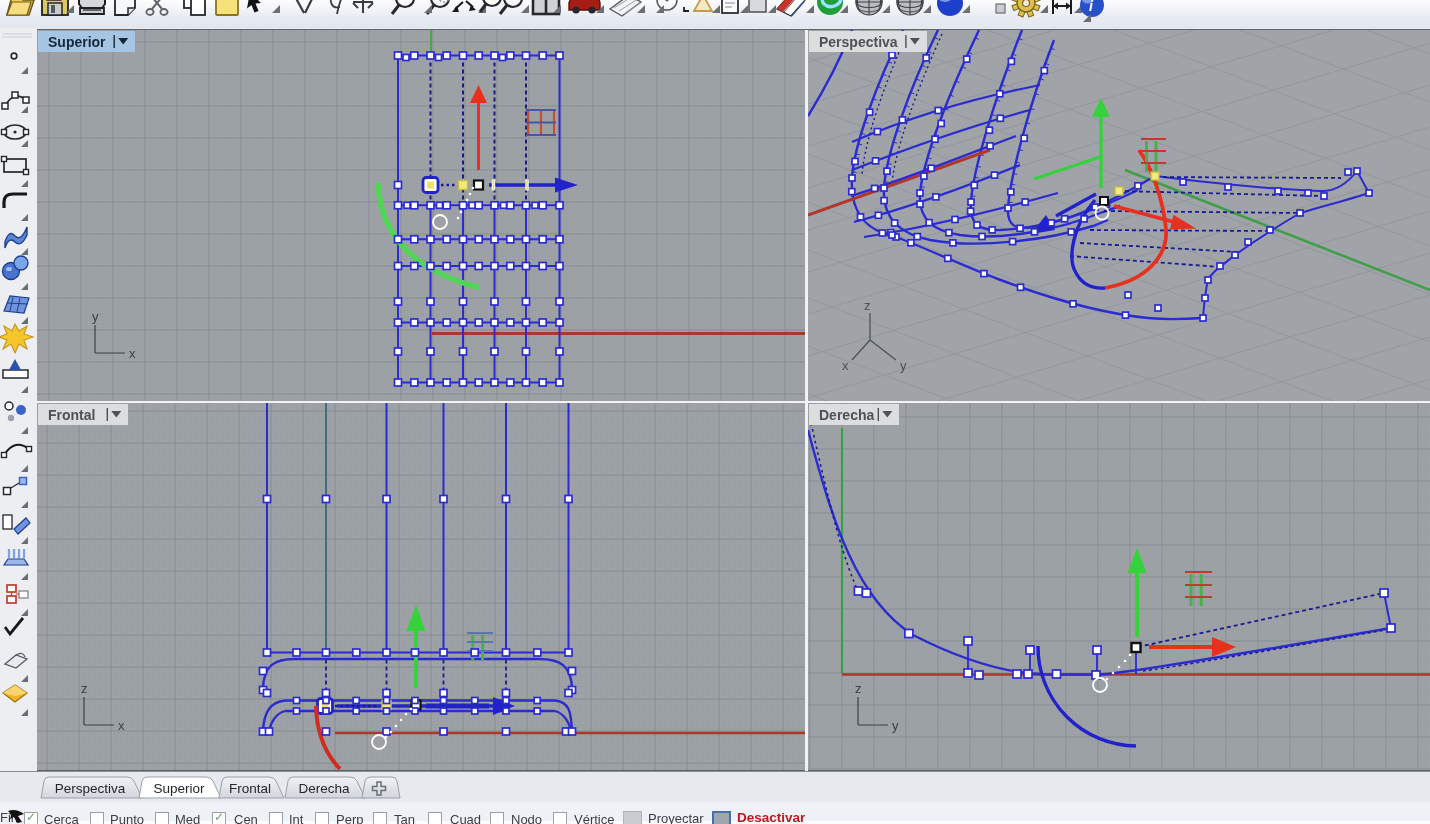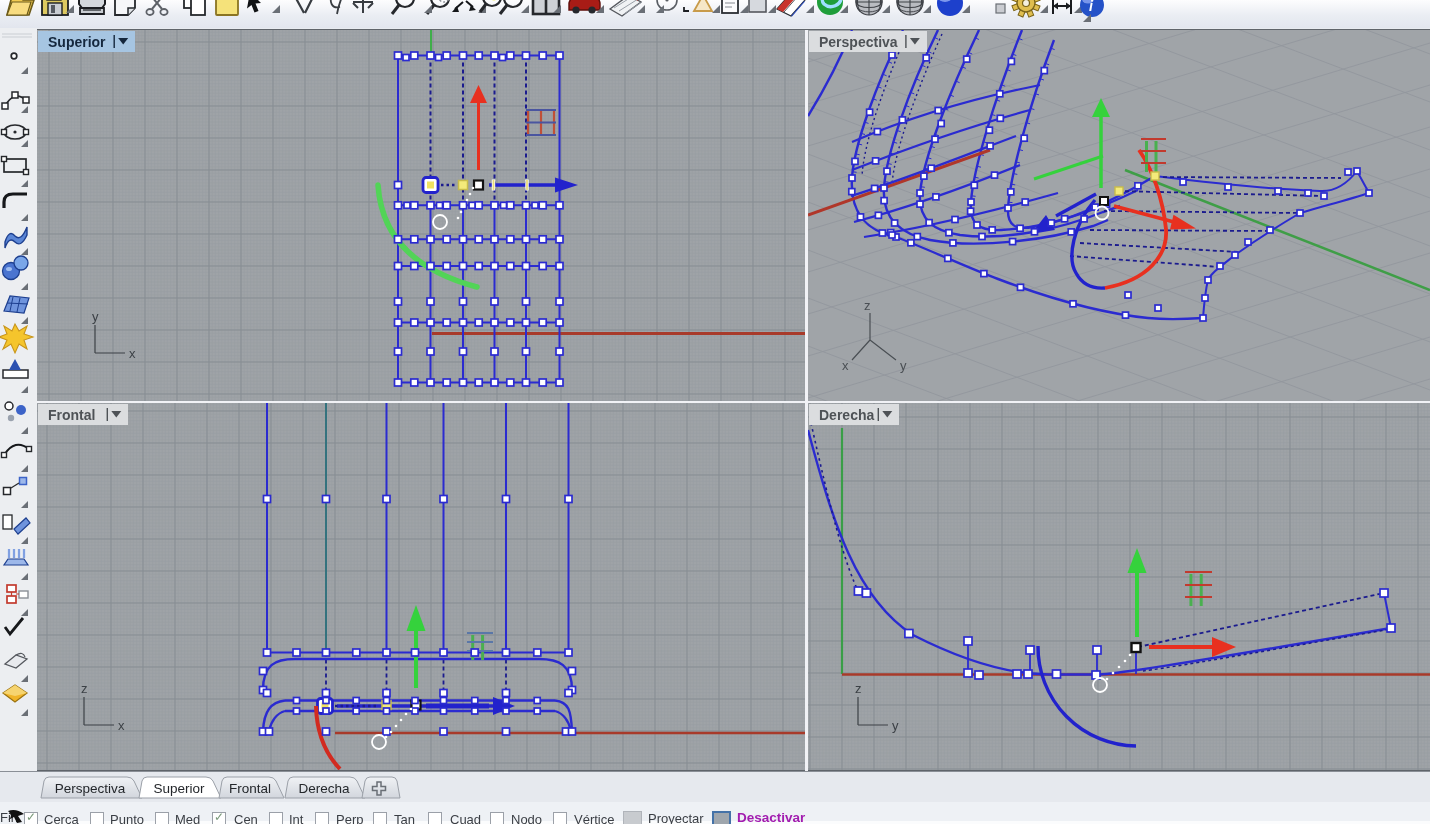--- a/index.html
+++ b/index.html
@@ -625,16 +625,16 @@
 <div style="position:absolute;left:394px;top:812px;font-size:13px;color:#3a3e44">Tan</div>
 <div style="position:absolute;left:428px;top:812px;width:12px;height:12px;background:#fff;border:1px solid #9ba0a8"></div>
 <div style="position:absolute;left:450px;top:812px;font-size:13px;color:#3a3e44">Cuad</div>
 <div style="position:absolute;left:490px;top:812px;width:12px;height:12px;background:#fff;border:1px solid #9ba0a8"></div>
 <div style="position:absolute;left:511px;top:812px;font-size:13px;color:#3a3e44">Nodo</div>
 <div style="position:absolute;left:553px;top:812px;width:12px;height:12px;background:#fff;border:1px solid #9ba0a8"></div>
 <div style="position:absolute;left:574px;top:812px;font-size:13px;color:#3a3e44">Vértice</div>
 <div style="position:absolute;left:623px;top:811px;width:17px;height:13px;background:#c8cbcf;border:1px solid #b0b4ba"></div>
 <div style="position:absolute;left:648px;top:811px;font-size:13px;color:#3a3e44">Proyectar</div>
 <div style="position:absolute;left:712px;top:811px;width:15px;height:13px;background:#9fa6ad;border:2px solid #4472a8"></div>
-<div style="position:absolute;left:737px;top:810px;font-size:13.5px;font-weight:bold;color:#a21caf">Desactivar</div>
+<div style="position:absolute;left:737px;top:810px;font-size:13.5px;font-weight:bold;color:#b91c1c">Desactivar</div>
 <div style="position:absolute;left:0px;top:810px;font-size:13px;color:#3a3e44">Fin</div>
 <svg width="34" height="14" style="position:absolute;left:2px;top:810px">
     <path d="M6 1 Q14 -2 22 4 L16 6 L20 12 L15 13 L12 7 L6 10 Q12 6 6 1 Z" fill="#111"></path>
   </svg>
 </body></html>

